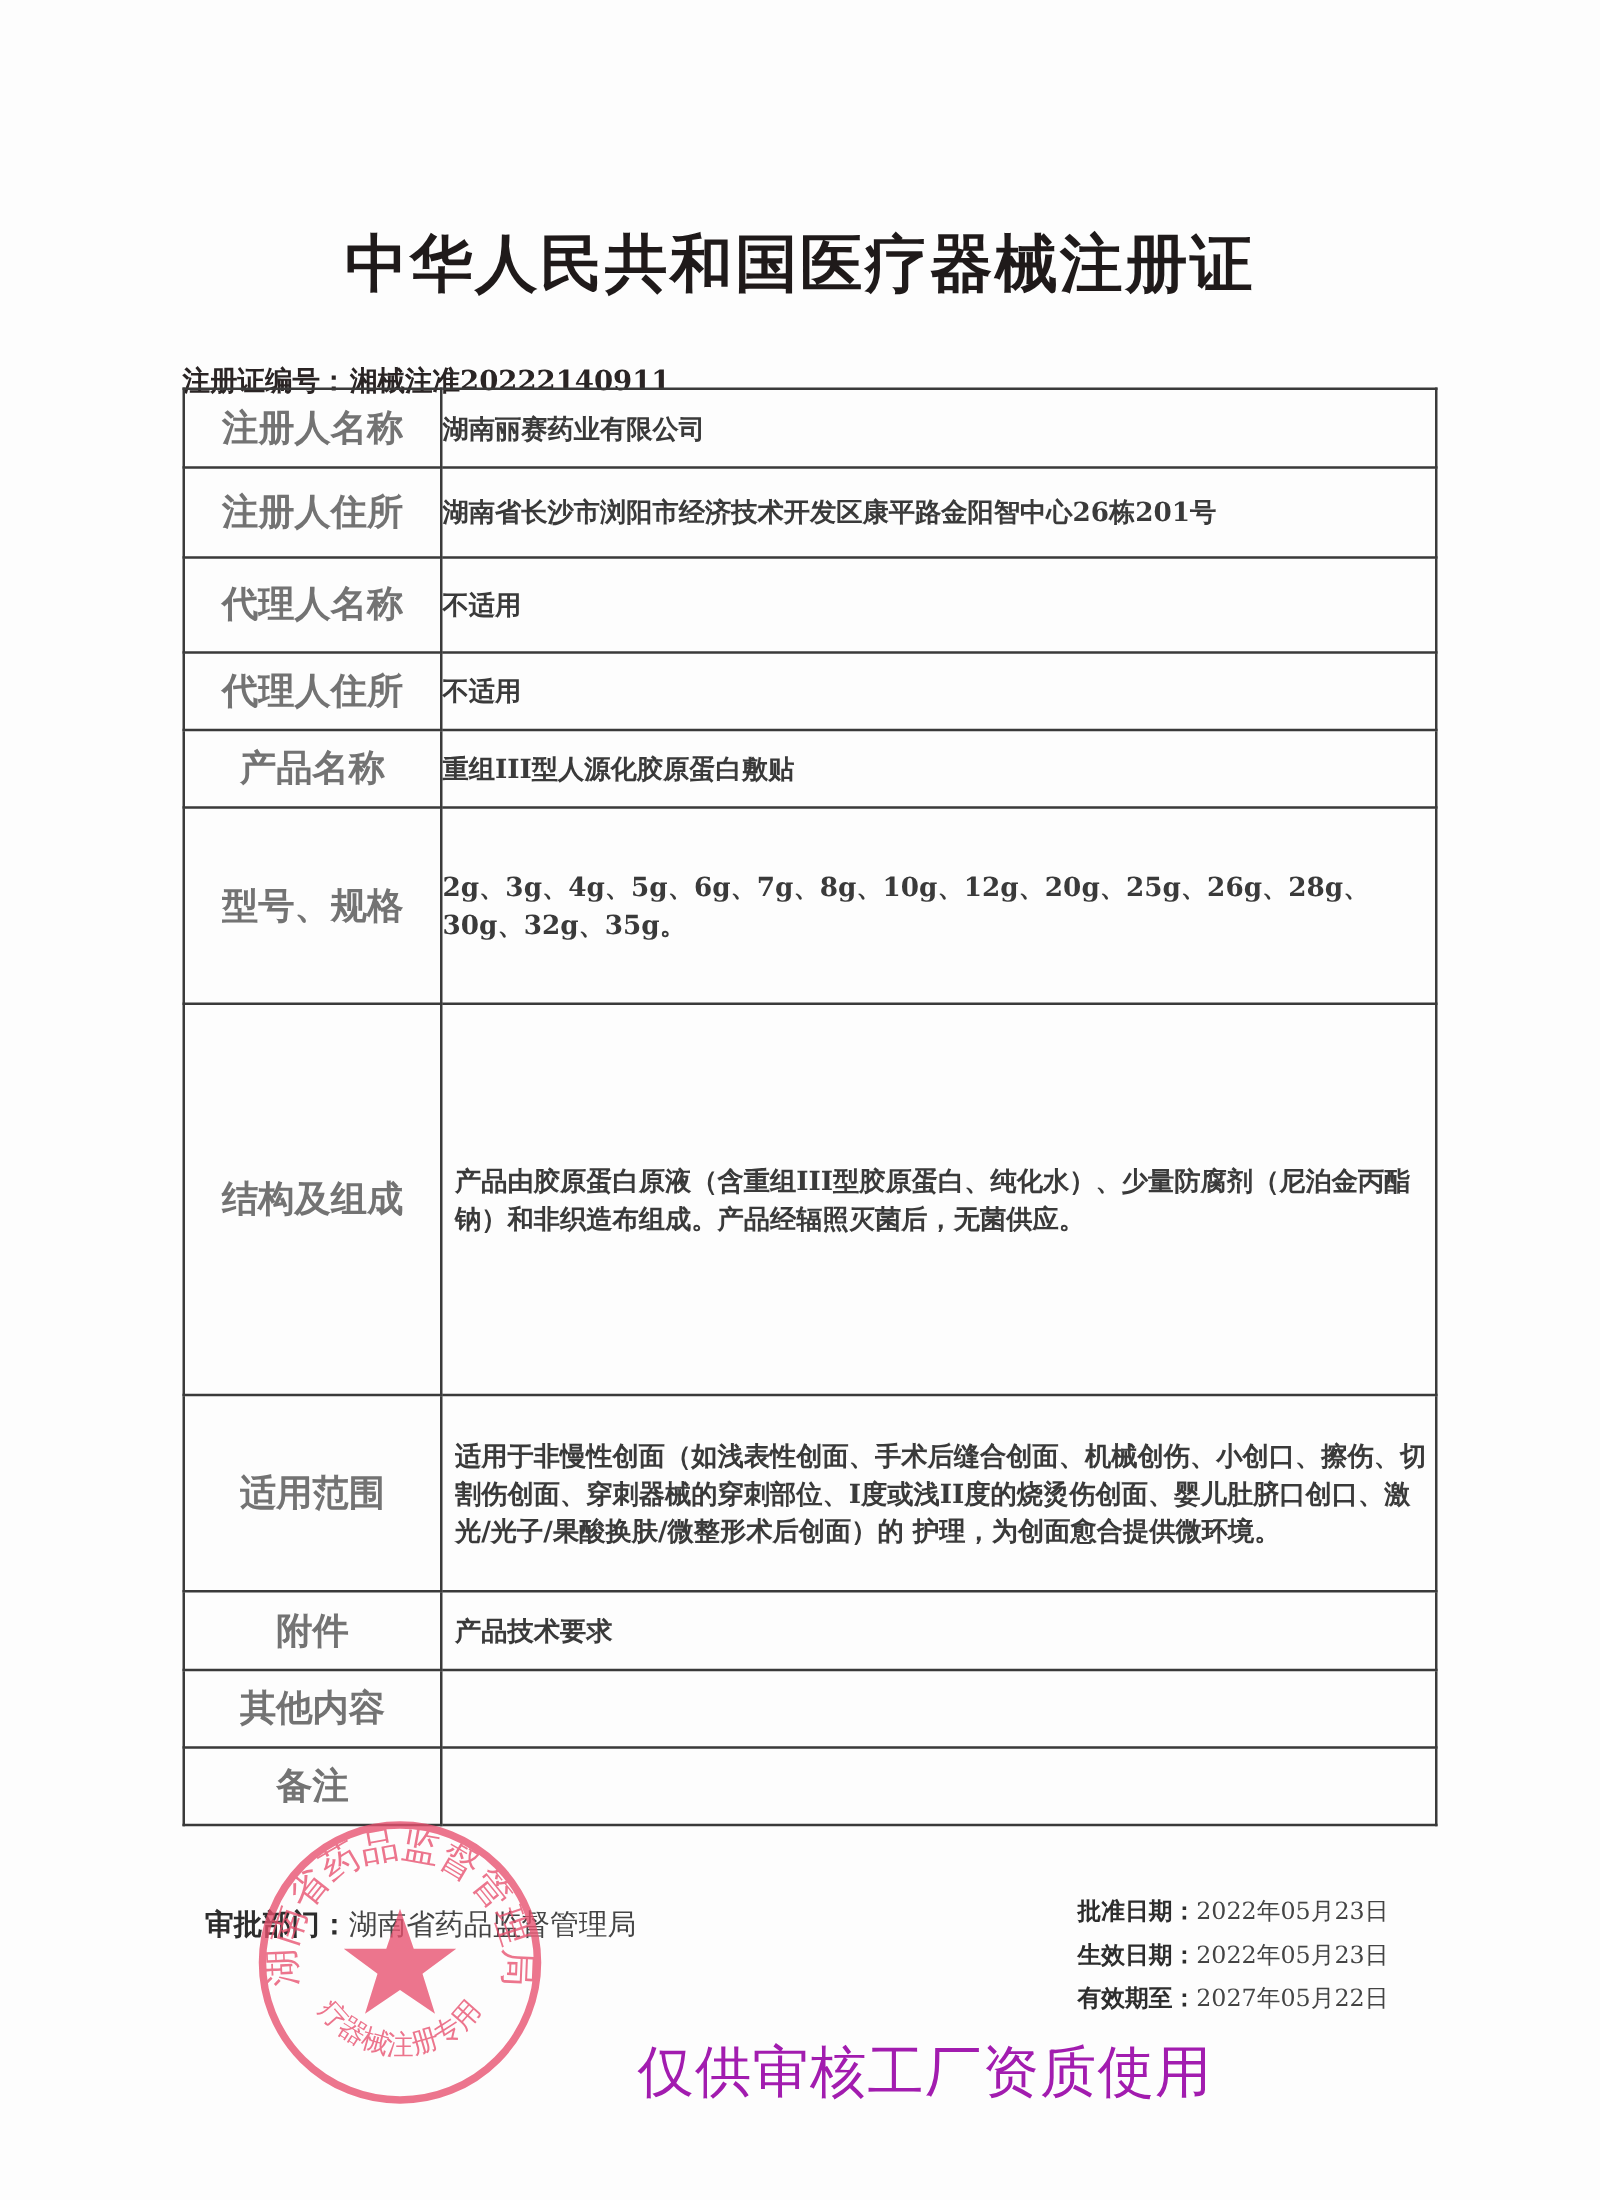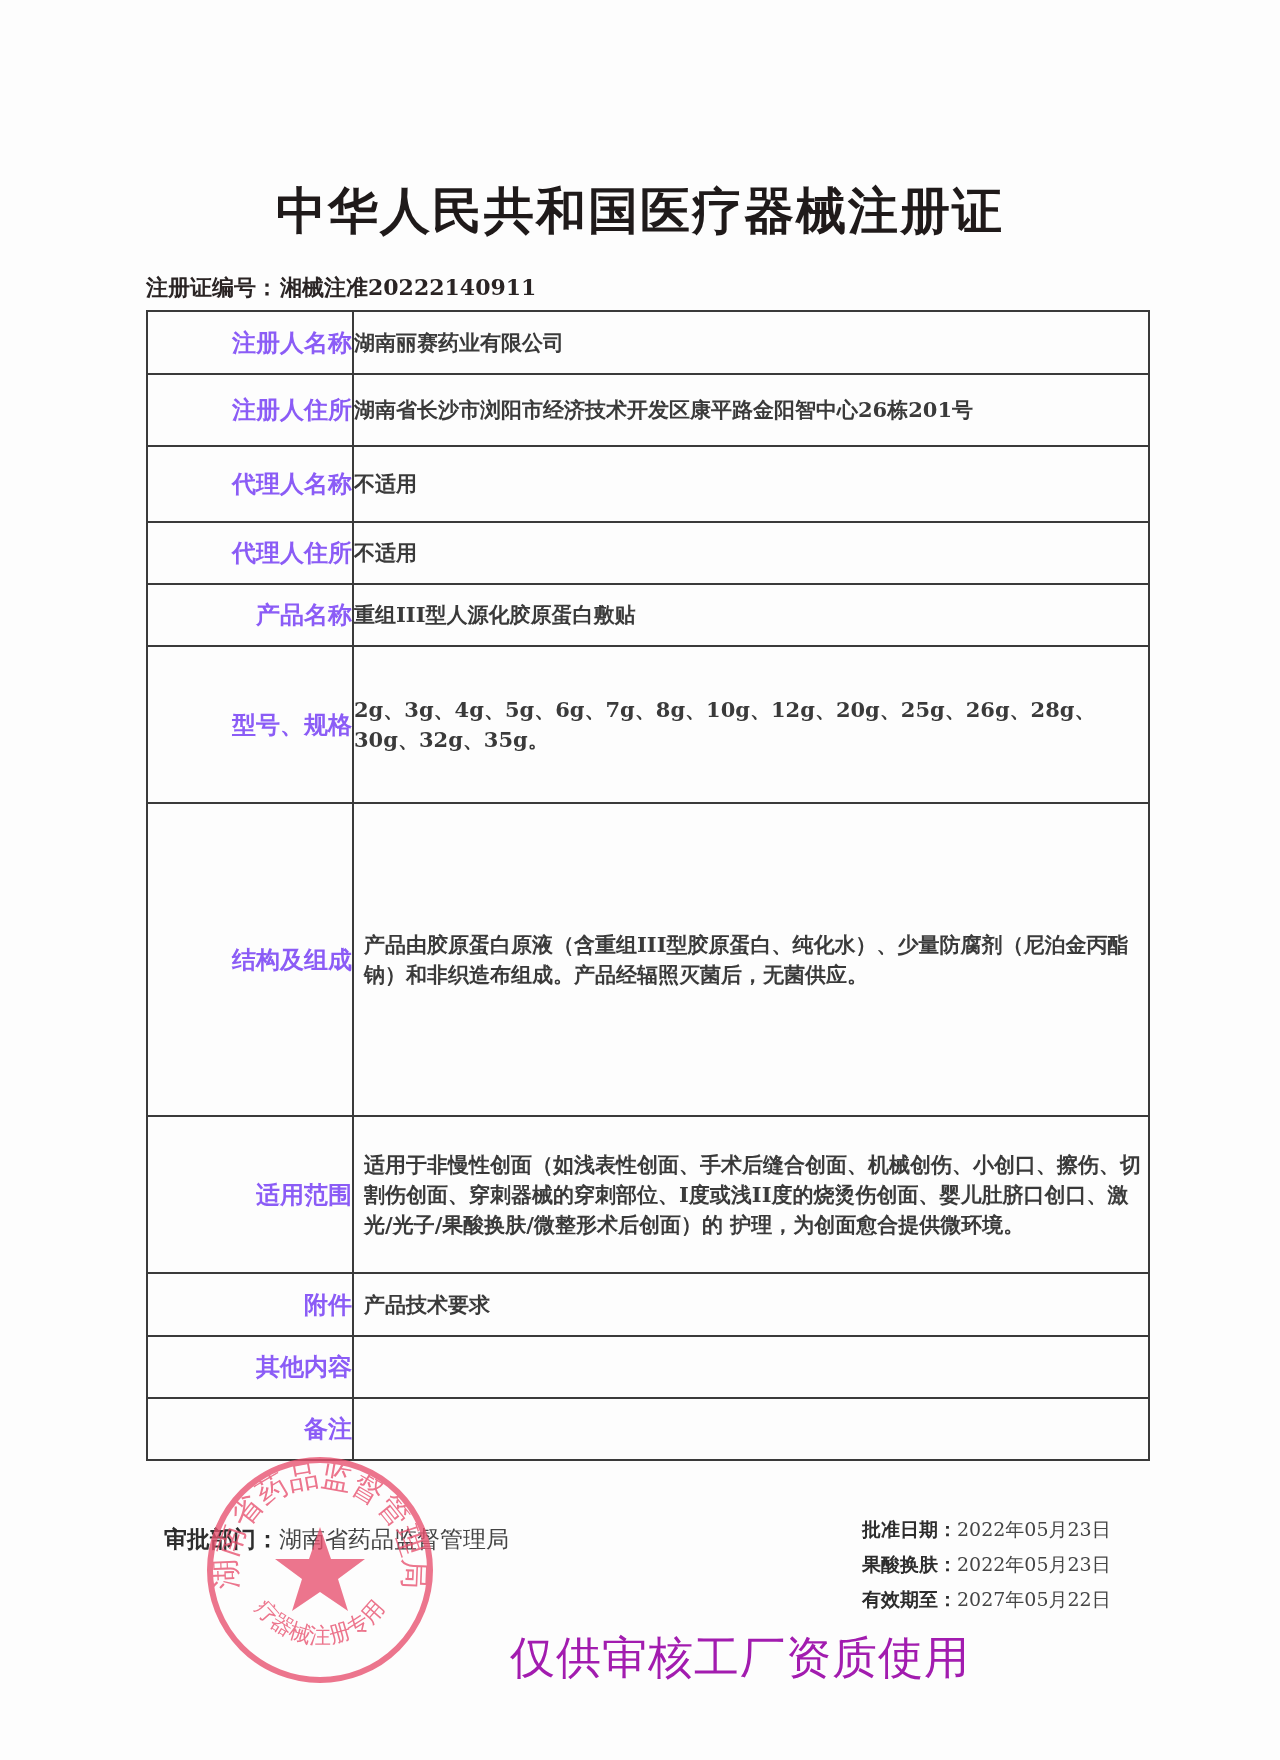--- a/index.html
+++ b/index.html
@@ -8,32 +8,32 @@
     background:#fdfdfd;
     font-family:"DejaVu Serif","Liberation Serif",serif;
     color:#2a2a2a;
   }
   .title {
     position:absolute; left:0; width:1280px; top:178px; text-align:center;
     font-size:50px; font-weight:bold; letter-spacing:2px; color:#1f1a1a;
     font-family:"DejaVu Serif",serif;
   }
   .regno {
-    position:absolute; left:146px; top:273px; font-size:22px; font-weight:bold; color:#2a2424;
+    position:absolute; left:146px; top:290px; font-size:22px; font-weight:bold; color:#2a2424;
   }
   .regno .v { margin-left:2px; }
   table.cert {
     position:absolute; left:146px; top:310px; width:1004px;
     border-collapse:collapse; table-layout:fixed;
   }
   table.cert td {
     border:2px solid #3a3a3a; padding:0; vertical-align:middle;
   }
   td.lab {
-    width:204px; text-align:right; font-weight:bold; font-size:24px; color:#8b5cf6;
+    width:204px; text-align:center; font-weight:bold; font-size:29px; color:#737373;
   }
   td.val {
     padding-left:6px; padding-right:8px; font-size:21px; color:#3a3a3a; line-height:30px;font-weight:bold;
   }
   td.val.pad { padding-left:10px; }
   .footer-dept {
     position:absolute; left:164px; top:1524px; font-size:23px; color:#2d2d2d;
   }
   .footer-dept .k { font-weight:bold; }
   .footer-dept .v { font-weight:normal; color:#444; }
@@ -106,21 +106,21 @@
   </tr>
 </tbody>
   </table>
 
 <div class="footer-dept">
   <span class="k">审批部门：</span><span class="v">湖南省药品监督管理局</span>
 </div>
 
 <div class="dates">
   <div><span class="k">批准日期：</span><span class="v">2022年05月23日</span></div>
-  <div><span class="k">果酸换肤：</span><span class="v">2022年05月23日</span></div>
+  <div><span class="k">生效日期：</span><span class="v">2022年05月23日</span></div>
   <div><span class="k">有效期至：</span><span class="v">2027年05月22日</span></div>
 </div>
 
 <svg class="stamp" viewBox="0 0 230 230">
   <defs>
     <path id="arcTop" d="M 32 128 A 84 84 0 1 1 198 128" fill="none"></path>
     <path id="arcBot" d="M 48 150 A 78 78 0 0 0 182 150" fill="none"></path>
   </defs>
   <circle cx="115" cy="115" r="110" fill="none" stroke="#e8506e" stroke-width="6"></circle>
   <polygon points="115,72 126,104 160,104 133,124 143,156 115,137 87,156 97,124 70,104 104,104" fill="#e8506e"></polygon>

